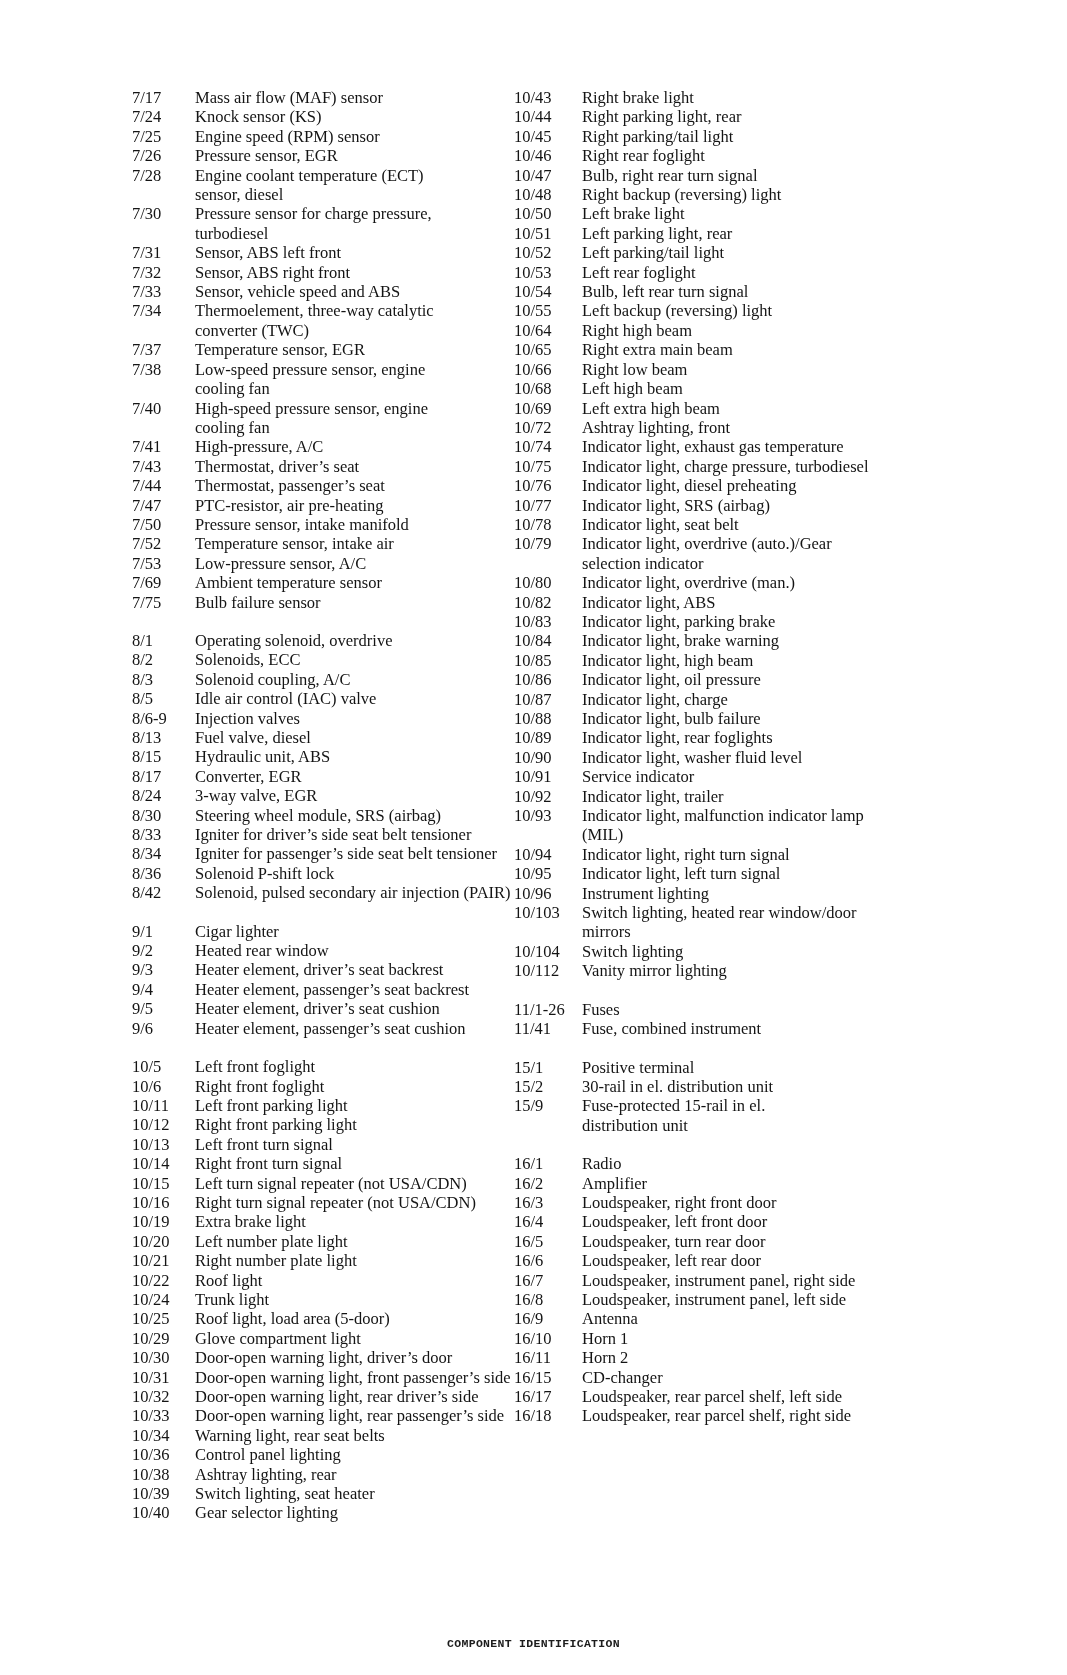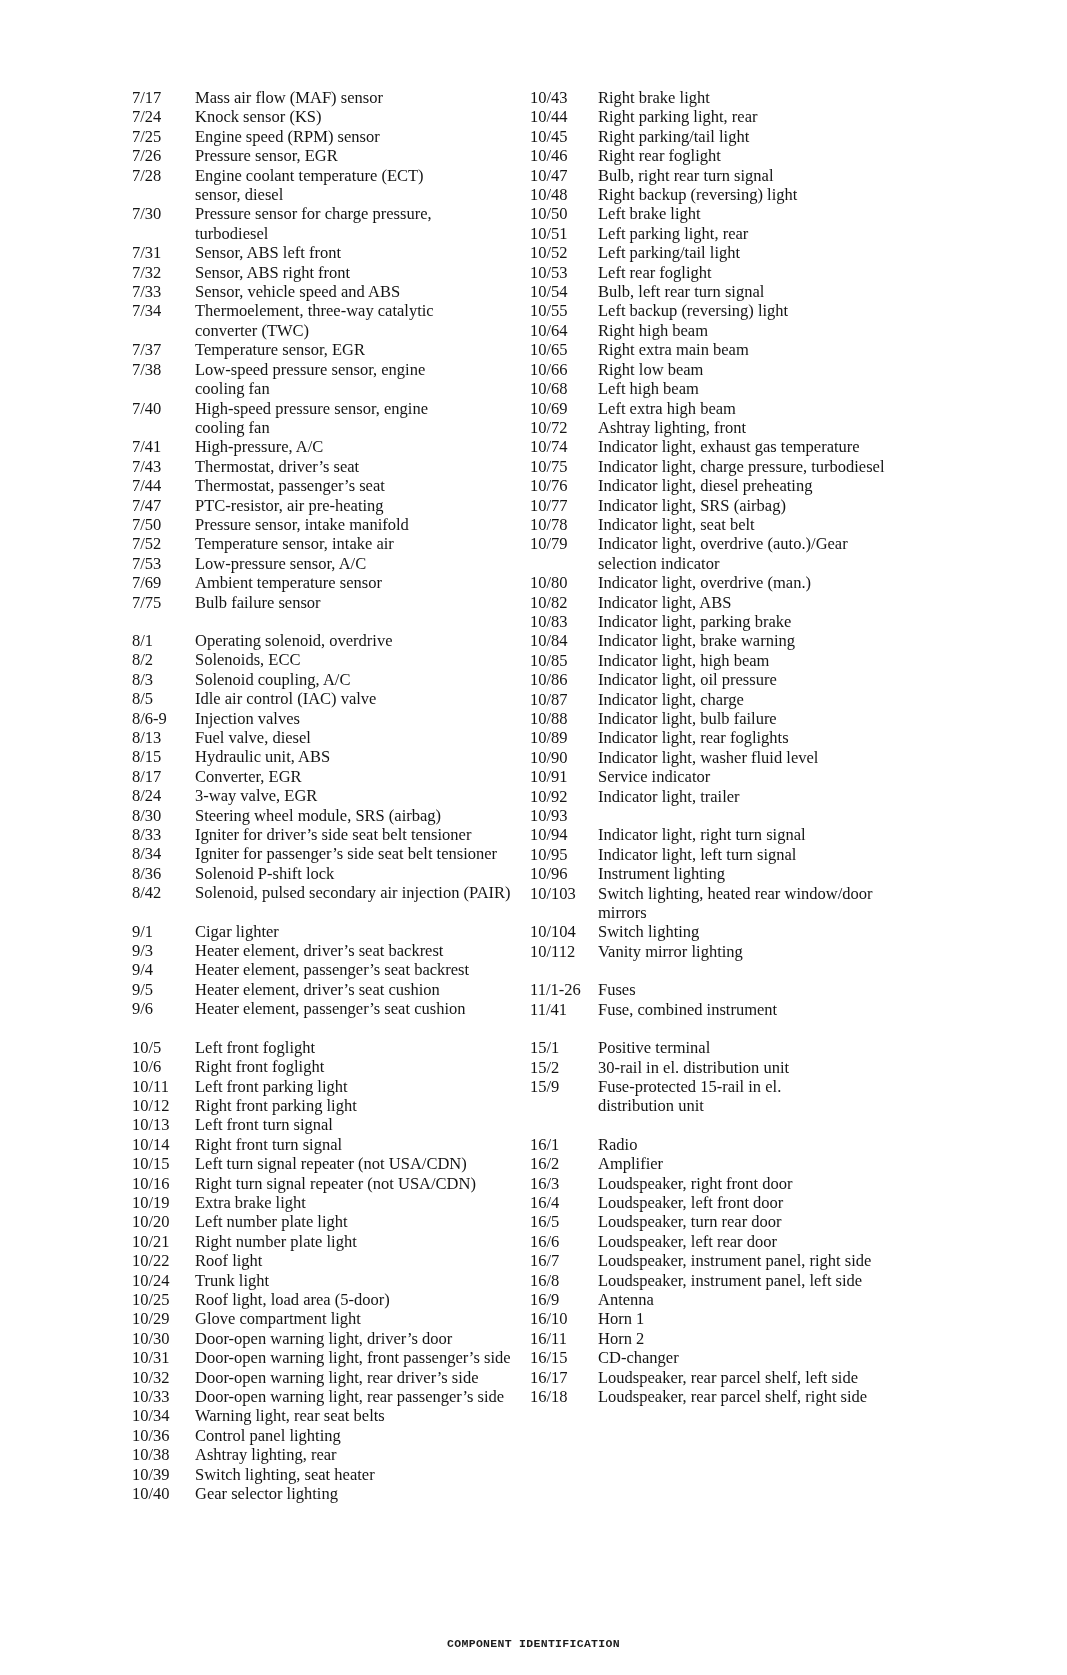--- a/index.html
+++ b/index.html
@@ -16,21 +16,21 @@
     font-family: "Liberation Serif", serif;
     font-size: 16.5px;
     line-height: 19.4px;
     overflow: hidden;
   }
   .column {
     position: absolute;
     top: 88px;
   }
   .col-left  { left: 112px; width: 430px; margin-left: 20px; }
-  .col-right { left: 530px; width: 505px; }
+  .col-right { left: 514px; width: 505px; }
   .group + .group { margin-top: 19px; }
   .item {
     display: flex;
     align-items: flex-start;
   }
   .code {
     flex: 0 0 63px;
     white-space: nowrap;
   }
   .col-right .code { flex: 0 0 68px; }
@@ -208,20 +208,24 @@
     <span class="code">8/42</span>
     <span class="desc">Solenoid, pulsed secondary air injection (PAIR)</span>
   </div>
       </div>
       <div class="group">
         <div class="item">
     <span class="code">9/1</span>
     <span class="desc">Cigar lighter</span>
   </div>
         <div class="item">
+    <span class="code">9/2</span>
+    <span class="desc">Heated rear window</span>
+  </div>
+        <div class="item">
     <span class="code">9/3</span>
     <span class="desc">Heater element, driver’s seat backrest</span>
   </div>
         <div class="item">
     <span class="code">9/4</span>
     <span class="desc">Heater element, passenger’s seat backrest</span>
   </div>
         <div class="item">
     <span class="code">9/5</span>
     <span class="desc">Heater element, driver’s seat cushion</span>
@@ -472,20 +476,22 @@
         <div class="item">
     <span class="code">10/91</span>
     <span class="desc">Service indicator</span>
   </div>
         <div class="item">
     <span class="code">10/92</span>
     <span class="desc">Indicator light, trailer</span>
   </div>
         <div class="item">
     <span class="code">10/93</span>
+    <span class="desc">Indicator light, malfunction indicator lamp
+(MIL)</span>
   </div>
         <div class="item">
     <span class="code">10/94</span>
     <span class="desc">Indicator light, right turn signal</span>
   </div>
         <div class="item">
     <span class="code">10/95</span>
     <span class="desc">Indicator light, left turn signal</span>
   </div>
         <div class="item">

